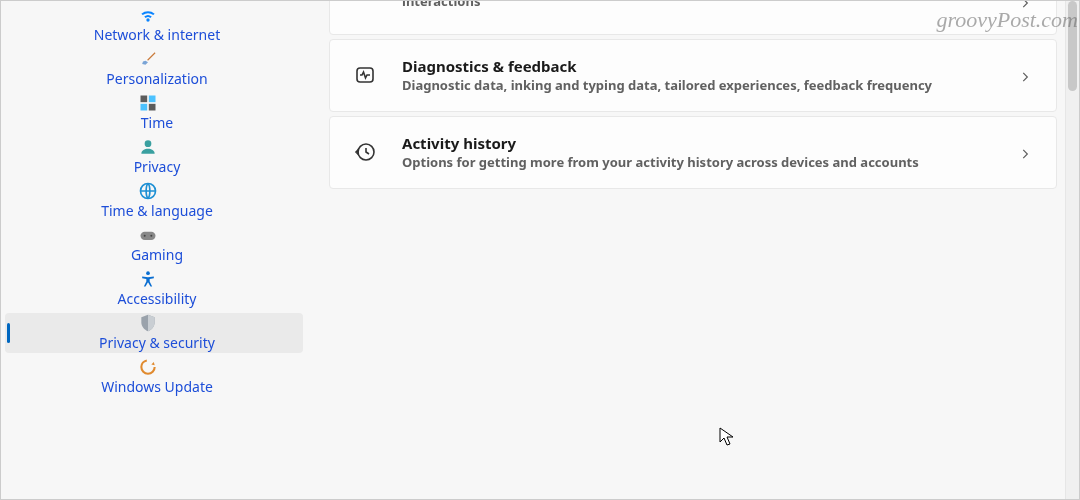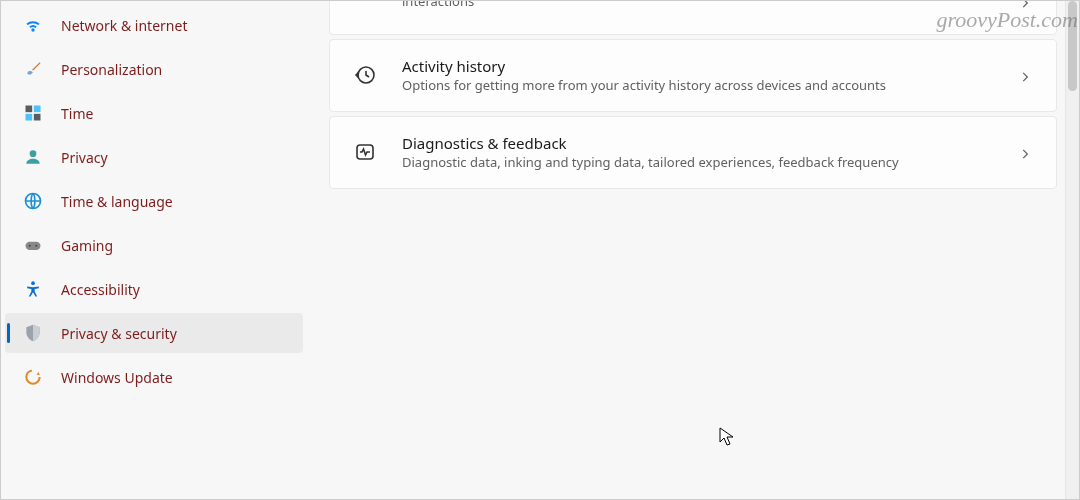--- a/index.html
+++ b/index.html
@@ -23,23 +23,24 @@
     background: #f7f7f7;
   }
   .sidebar-item {
     display: flex;
     align-items: center;
     height: 40px;
     padding: 0 12px 0 18px;
     margin: 4px 8px 4px 4px;
     border-radius: 4px;
     cursor: pointer;
-    color: #7f1d1d;
+    color: #1d4ed8;
     font-size: 14px;
     position: relative;
+    flex-direction: column;
   }
   .sidebar-item.selected {
     background: #eaeaea;
     text-align: center;
   }
   .sidebar-item.selected::before {
     content: "";
     position: absolute;
     left: 2px;
     top: 10px;
@@ -55,20 +56,21 @@
     flex-shrink: 0;
     display: flex;
     align-items: center;
     justify-content: center;
   }
   .main {
     flex: 1;
     padding: 0 22px 0 18px;
     overflow: hidden;
     position: relative;
+    font-weight: bold;
   }
   .card {
     background: #fdfdfd;
     border: 1px solid #e8e8e8;
     border-radius: 4px;
     margin-bottom: 4px;
     padding: 16px 22px;
     display: flex;
     align-items: center;
     cursor: pointer;
@@ -257,53 +259,53 @@
         <svg viewBox="0 0 24 24" width="14" height="14">
             <path fill="none" stroke="currentColor" stroke-width="2" d="M9 5l7 7-7 7"></path>
           </svg>
       </span>
     </div>
 
 
     <div class="card">
       <span class="card-icon">
         <svg viewBox="0 0 24 24" width="24" height="24">
+            <rect x="4" y="5" width="16" height="14" rx="3" fill="none" stroke="#333" stroke-width="1.6"></rect>
+            <path fill="none" stroke="#333" stroke-width="1.6" d="M7 12h2l1.5-3 2 6 1.5-3h3"></path>
+          </svg>
+      </span>
+      <div class="card-body">
+        <div class="card-title">Diagnostics &amp; feedback</div>
+        <div class="card-desc">Diagnostic data, inking and typing data, tailored experiences, feedback frequency</div>
+      </div>
+      <span class="chevron">
+        <svg viewBox="0 0 24 24" width="14" height="14">
+            <path fill="none" stroke="currentColor" stroke-width="2" d="M9 5l7 7-7 7"></path>
+          </svg>
+      </span>
+    </div>
+
+    <div class="card">
+      <span class="card-icon">
+        <svg viewBox="0 0 24 24" width="24" height="24">
             <circle cx="13" cy="12" r="8" fill="none" stroke="#333" stroke-width="1.6"></circle>
             <path fill="none" stroke="#333" stroke-width="1.6" d="M13 8v4l3 2M3 12l2-2v4z"></path>
           </svg>
       </span>
       <div class="card-body">
         <div class="card-title">Activity history</div>
         <div class="card-desc">Options for getting more from your activity history across devices and accounts</div>
       </div>
       <span class="chevron">
         <svg viewBox="0 0 24 24" width="14" height="14">
             <path fill="none" stroke="currentColor" stroke-width="2" d="M9 5l7 7-7 7"></path>
           </svg>
       </span>
     </div>
 
-    <div class="card">
-      <span class="card-icon">
-        <svg viewBox="0 0 24 24" width="24" height="24">
-            <rect x="4" y="5" width="16" height="14" rx="3" fill="none" stroke="#333" stroke-width="1.6"></rect>
-            <path fill="none" stroke="#333" stroke-width="1.6" d="M7 12h2l1.5-3 2 6 1.5-3h3"></path>
-          </svg>
-      </span>
-      <div class="card-body">
-        <div class="card-title">Diagnostics &amp; feedback</div>
-        <div class="card-desc">Diagnostic data, inking and typing data, tailored experiences, feedback frequency</div>
-      </div>
-      <span class="chevron">
-        <svg viewBox="0 0 24 24" width="14" height="14">
-            <path fill="none" stroke="currentColor" stroke-width="2" d="M9 5l7 7-7 7"></path>
-          </svg>
-      </span>
-    </div>
-
 
   </main>
 
   <div class="scrollbar-track">
     <div class="scrollbar-thumb"></div>
   </div>
 </div>
 
 <div class="watermark">groovyPost.com</div>
 

